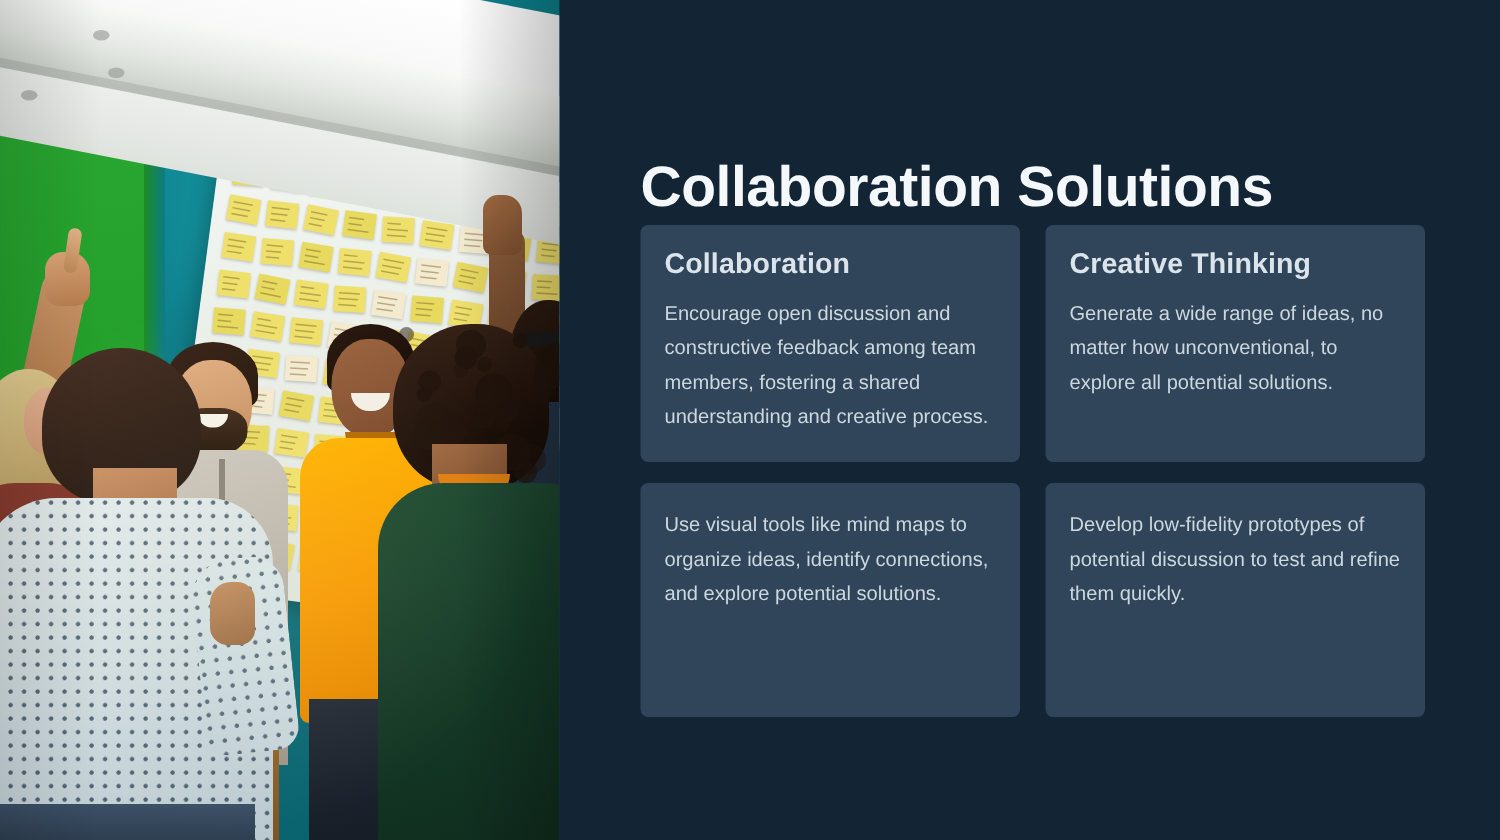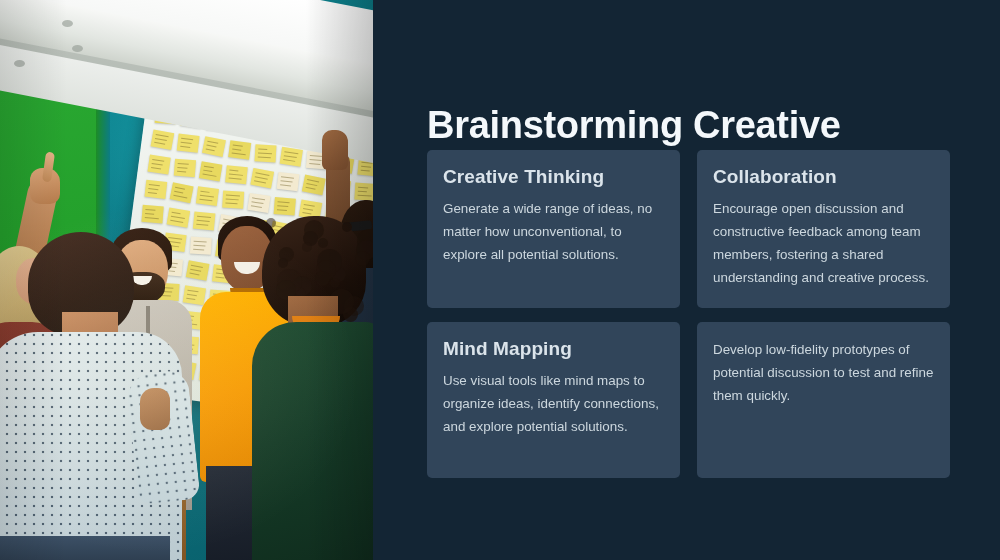--- a/index.html
+++ b/index.html
@@ -929,36 +929,35 @@
     <div class="ph p-front-body"></div>
     <div class="ph p-front-arm"></div>
     <div class="ph p-front-hand"></div>
     <div class="ph p-front-jeans"></div>
 
     <div class="ph photo-shade"></div>
   </div>
 
   <div id="content-panel">
 
-    <h1 id="slide-title">Brainstorming Creative</h1>
+    <h1 id="slide-title">Collaboration Solutions</h1>
 
     <div id="cards-grid">
+
+      <div class="card">
+        <div class="card-title">Collaboration</div>
+        <p class="card-body">Encourage open discussion and constructive feedback among team members, fostering a shared understanding and creative process.</p>
+      </div>
 
       <div class="card">
         <div class="card-title">Creative Thinking</div>
         <p class="card-body">Generate a wide range of ideas, no matter how unconventional, to explore all potential solutions.</p>
       </div>
 
       <div class="card">
-        <div class="card-title">Collaboration</div>
-        <p class="card-body">Encourage open discussion and constructive feedback among team members, fostering a shared understanding and creative process.</p>
-      </div>
-
-      <div class="card">
-        <div class="card-title">Mind Mapping</div>
         <p class="card-body">Use visual tools like mind maps to organize ideas, identify connections, and explore potential solutions.</p>
       </div>
 
       <div class="card">
         <p class="card-body">Develop low-fidelity prototypes of potential discussion to test and refine them quickly.</p>
       </div>
 
     </div>
   </div>
 </div>

